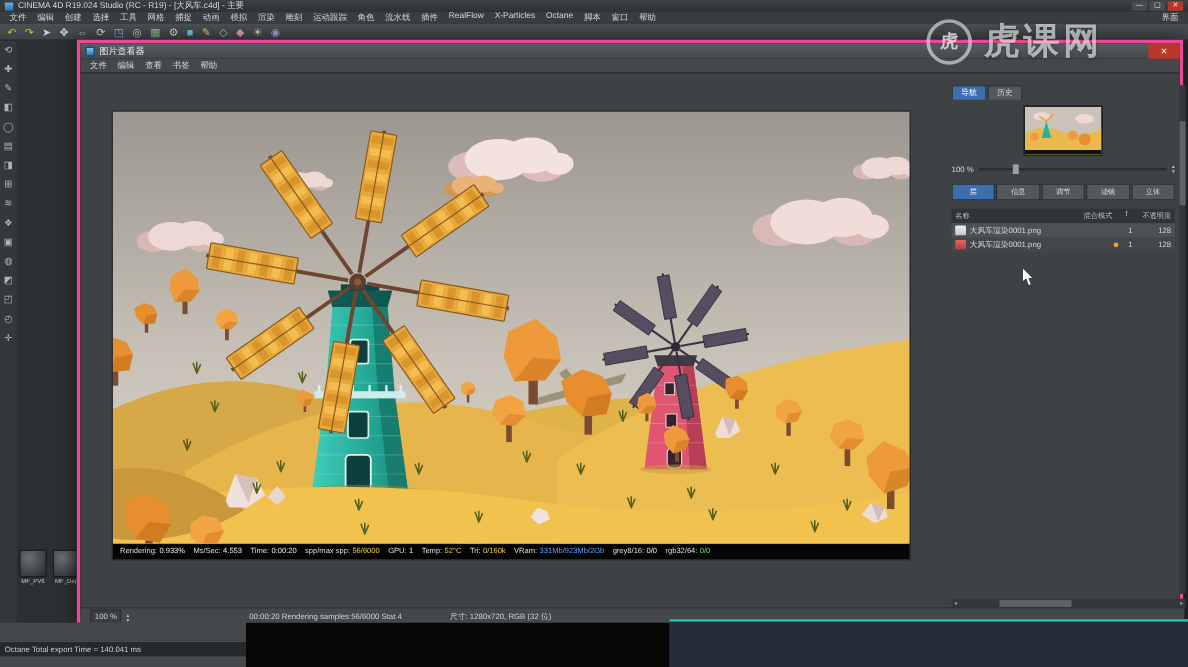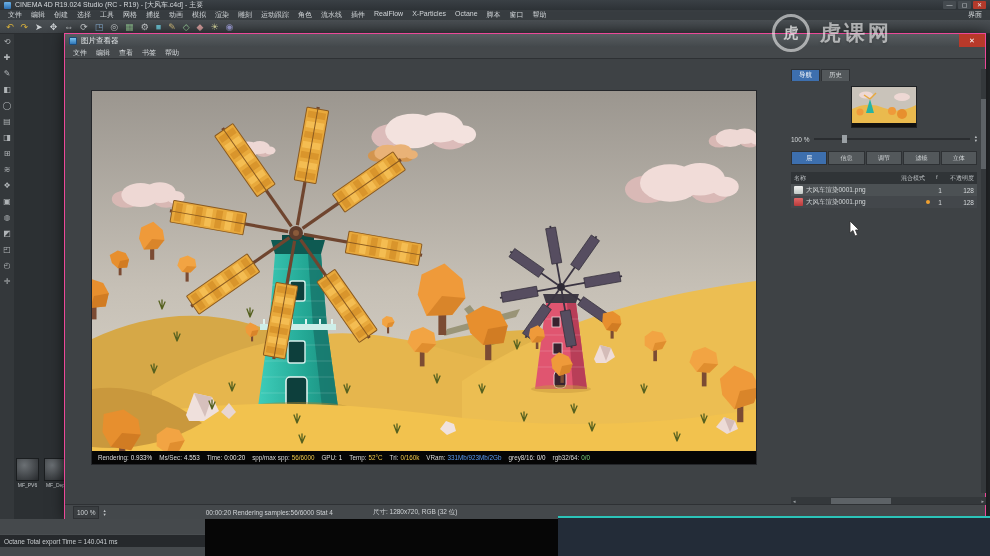--- a/index.html
+++ b/index.html
@@ -34,21 +34,21 @@
   .mat-thumb{width:23px;height:23px;border:1px solid #1b1e20;background:radial-gradient(circle at 35% 30%,#6b7074,#26292c)}
   .mat-label{font-size:5px;color:#c3c7ca}
 
   .left-bottom-bg{left:0;top:519px;width:205px;height:37px;background:#45494c;z-index:25}
   .octane-bar{left:0;top:534px;width:205px;height:13px;background:#26292c;border-top:1px solid #4a4e51;
     display:flex;align-items:center;font-size:6.5px;color:#c9cdd0;padding:0 4px;z-index:30}
   .black-strip{left:205px;top:519px;width:353px;height:37px;background:#060606;z-index:30}
   .navy-strip{left:558px;top:516px;width:432px;height:40px;background:#232c38;border-top:2px solid #2bc3b8;z-index:40}
 
   
-  .pv-window{left:64px;top:33px;width:922px;height:486px;background:#000000;border:1px solid #ec4899;
+  .pv-window{left:64px;top:33px;width:922px;height:486px;background:#000000;border:3px solid #ec4899;
     box-shadow:0 0 14px rgba(0,0,0,.6);z-index:20}
   .pv-titlebar{height:13px;display:flex;align-items:center;gap:4px;background:linear-gradient(#585d61,#43484b);
     font-size:7.5px;color:#e8ecee;padding-left:4px}
   .pv-icon{width:8px;height:8px;background:linear-gradient(#7cc4ee,#2f76b8);border:1px solid #1c4a78;border-radius:1px}
   .pv-close{margin-left:auto;width:26px;height:13px;background:#b8392a;color:#fff;font-size:7px;
     display:flex;align-items:center;justify-content:center}
   .pv-menubar{height:12px;display:flex;align-items:center;gap:9px;background:#44484b;border-bottom:1px solid #2e3134;
     font-size:7px;color:#d6dadd;padding:0 8px}
   .pv-content{position:relative;height:459px;background:#3e4245}
 
@@ -98,21 +98,21 @@
     border-top:1px solid #2e3134;display:flex;align-items:center;font-size:6.5px;color:#cfd3d6;padding:0 8px;gap:4px}
   .zoom-box{border:1px solid #2e3134;background:#3a3e41;padding:0 3px;line-height:11px}
   .progress-text{margin-left:96px;white-space:nowrap}
   .size-text{margin-left:36px;white-space:nowrap}
 
   
   .watermark{left:772px;top:14px;display:flex;align-items:center;gap:10px;z-index:90}
   .wm-logo{width:38px;height:38px;border:3px solid rgba(255,255,255,.55);border-radius:50%;
     display:flex;align-items:center;justify-content:center}
   .wm-logo span{font-size:15px;font-weight:bold;color:rgba(255,255,255,.7)}
-  .wm-text{font-size:21px;font-weight:bold;color:rgba(255,255,255,.6);letter-spacing:3px;
+  .wm-text{font-size:30px;font-weight:bold;color:rgba(255,255,255,.6);letter-spacing:3px;
     text-shadow:0 1px 3px rgba(0,0,0,.25)}
 </style>
 </head>
 <body>
 
 <div class="abs titlebar">
   <span class="app-icon"></span>
   <span>CINEMA 4D R19.024 Studio (RC - R19) - [大风车.c4d] - 主要</span>
   <span class="win-controls">
     <span class="wc">—</span>

